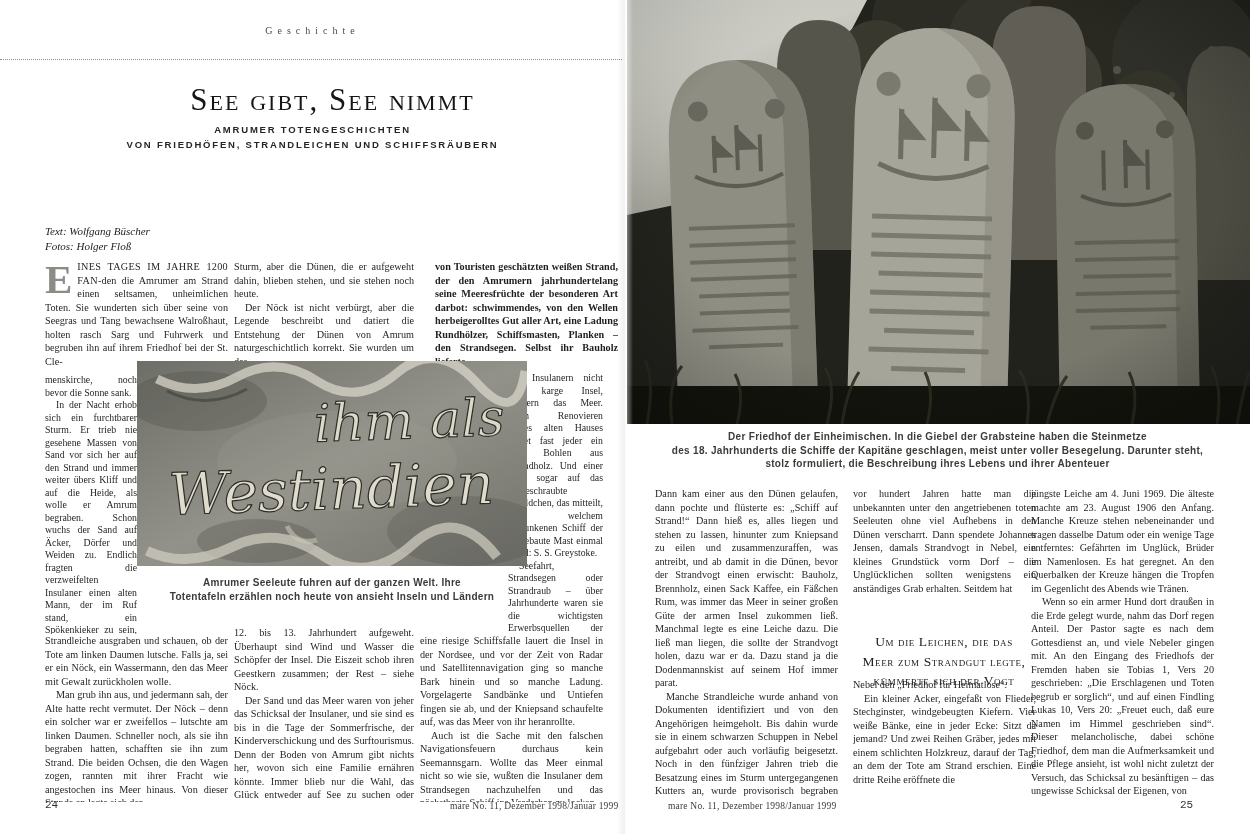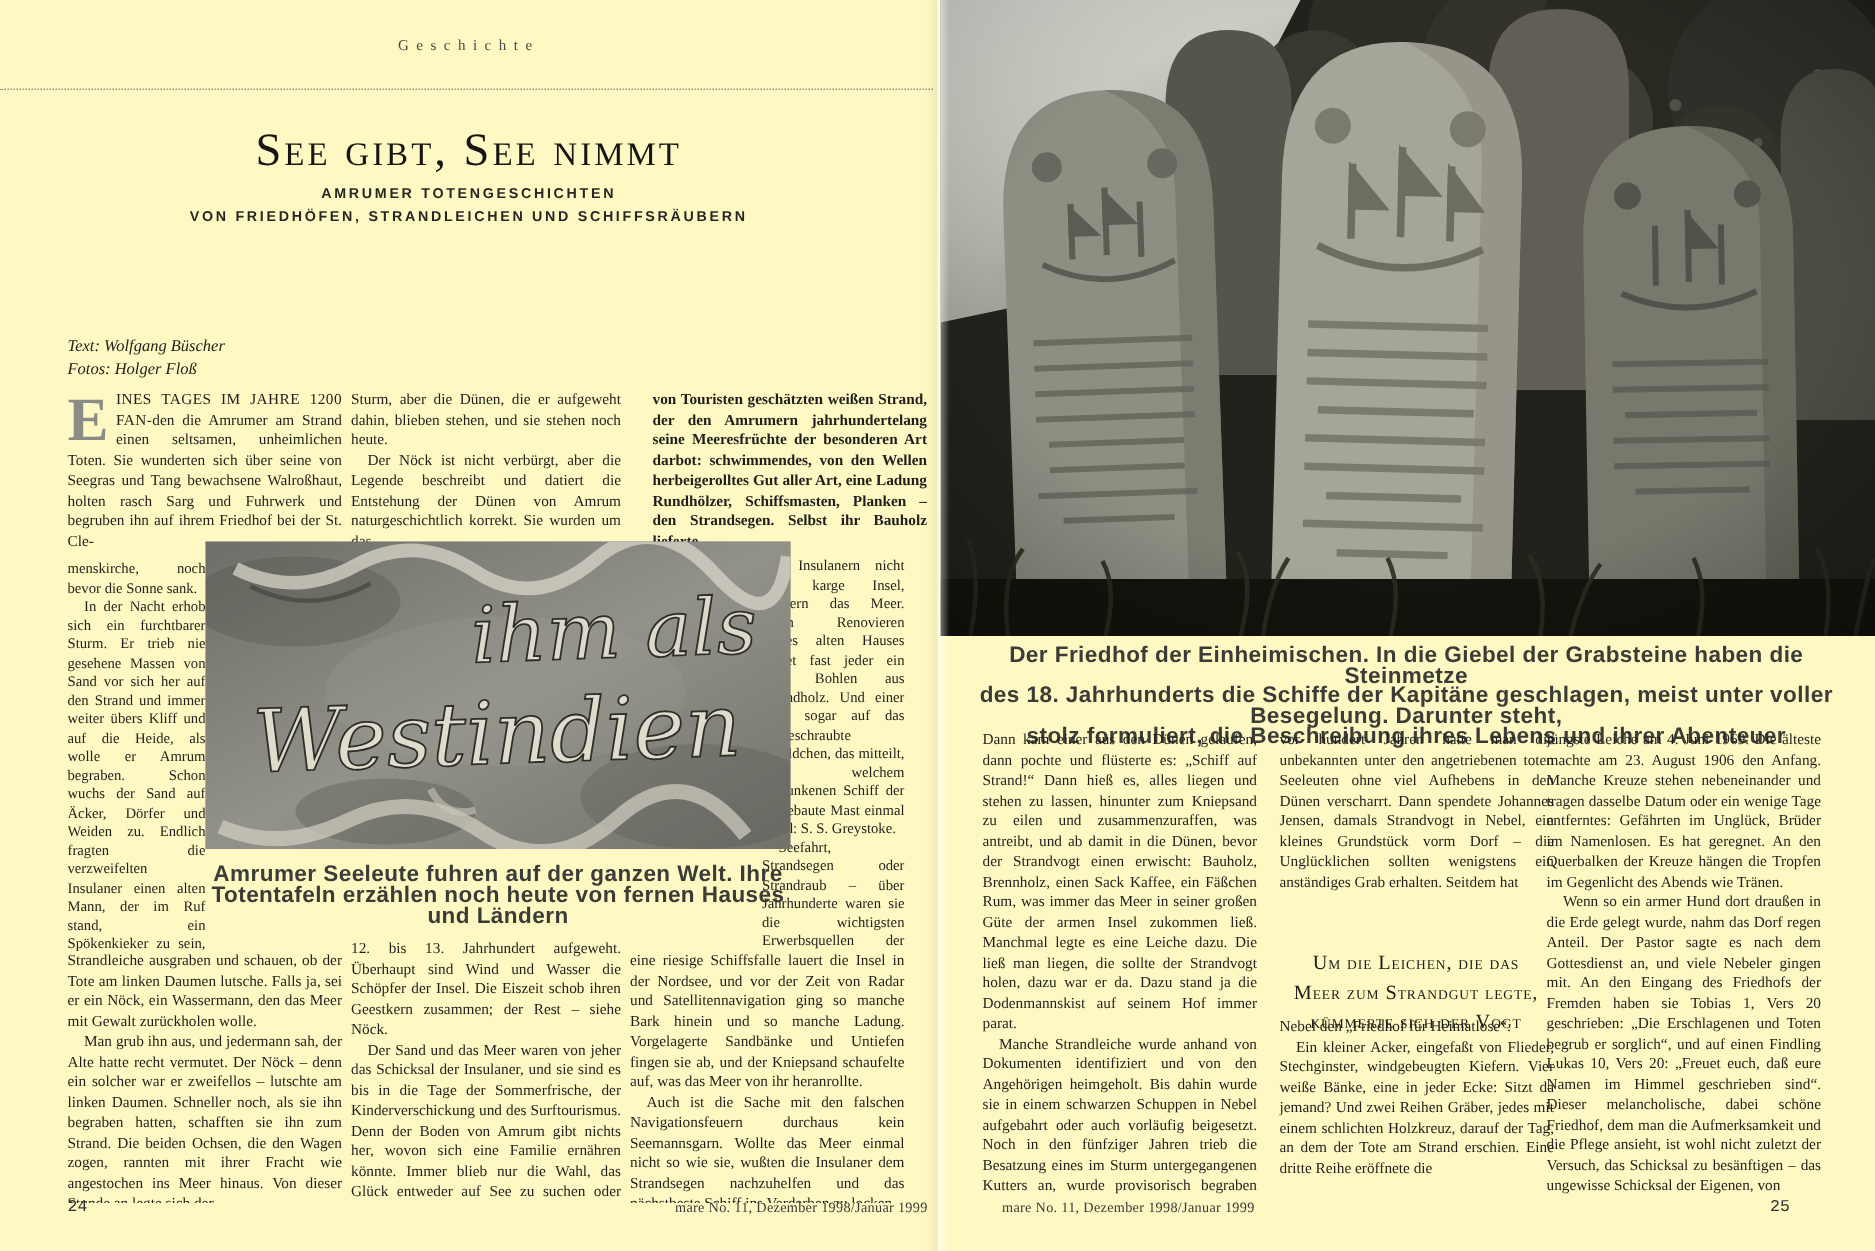--- a/index.html
+++ b/index.html
@@ -1,35 +1,35 @@
 <!DOCTYPE html>
 <html lang="de"><head>
 <meta charset="utf-8">
 <style>
   html,body{margin:0;padding:0;background:#e9e7e2;}
   .spread{
     position:relative;width:1250px;height:834px;margin:0 auto;
-    background:#fef9c3;overflow:hidden;
+    background:#ffffff;overflow:hidden;
     font-family:"Liberation Serif",serif;color:#1d1d1b;
   }
   .page{position:absolute;top:0;height:834px;}
   .page-left{left:0;width:625px;}
   .page-right{left:625px;width:625px;}
   .abs{position:absolute;}
 
   .section-header{
     left:0;top:25px;width:625px;text-align:center;
     font-family:"Liberation Serif",serif;font-size:10px;letter-spacing:5px;color:#4a4a46;
   }
   .dotted-rule{left:0;top:59px;width:622px;border-top:1px dotted #8f8d88;height:0;}
 
   .title{
     left:0;top:82px;width:625px;margin:0;text-align:center;
     font-family:"Liberation Serif",serif;font-weight:normal;
-    font-variant:small-caps;font-size:31px;letter-spacing:2px;color:#161614;
+    font-variant:small-caps;font-size:31px;letter-spacing:2px;color:#161614;padding-left:20px;
   }
   .subtitle{
     left:0;width:625px;text-align:center;
     font-family:"Liberation Sans",sans-serif;font-weight:bold;
     font-size:9.5px;letter-spacing:1.8px;color:#262624;
   }
   .sub1{top:124px;} .sub2{top:139px;}
 
   .credits{left:45px;top:224px;font-style:italic;font-size:11px;line-height:15px;color:#22221f;}
 
@@ -45,21 +45,21 @@
     float:left;font-size:41px;line-height:34px;padding:2px 5px 0 0;
     font-family:"Liberation Serif",serif;font-weight:bold;color:#8c8c87;
   }
   .leadcaps{letter-spacing:.3px;}
 
   .photo-frame{overflow:hidden;background:#777;}
   .photo-frame svg{display:block;}
 
   .caption{
     font-family:"Liberation Sans",sans-serif;font-weight:bold;
-    font-size:15px;color:#3b3b38;text-align:center;letter-spacing:.3px;
+    font-size:10px;color:#3b3b38;text-align:center;letter-spacing:.3px;
   }
   .caption-left{line-height:14px;}
   .caption-right{line-height:13.5px;}
 
   .pullquote{
     text-align:center;font-family:"Liberation Serif",serif;
     font-variant:small-caps;font-size:13.5px;line-height:19.5px;
     letter-spacing:.6px;color:#1b1b19;
   }
 
@@ -141,21 +141,21 @@
         <path d="M20,18 Q60,38 100,16 T180,20 T260,12 T340,22 T388,10" fill="none" stroke="#d8d5c8" stroke-width="9" opacity="0.75"></path>
         <path d="M30,30 Q70,50 110,28" fill="none" stroke="#33332d" stroke-width="3" opacity="0.5"></path>
         <text x="368" y="74" text-anchor="end" font-family="DejaVu Serif, serif" font-style="italic" font-size="52" fill="#ddd9ca" stroke="#2e2e28" stroke-width="1.2" transform="rotate(-2 368 74)">ihm als</text>
         <text x="195" y="148" text-anchor="middle" font-family="DejaVu Serif, serif" font-style="italic" font-size="58" fill="#e0dccd" stroke="#2e2e28" stroke-width="1.2" transform="rotate(-2 195 148)">Westindien</text>
         <path d="M10,190 Q50,208 95,186 T185,194 T275,184 T360,196" fill="none" stroke="#d3d0c2" stroke-width="10" opacity="0.7"></path>
         <path d="M150,165 q10,20 30,14" fill="none" stroke="#c9c6b8" stroke-width="5" opacity="0.6"></path>
       </svg>
     </div>
     <div class="abs caption caption-left" style="left:137px;top:576px;width:390px;">
       <div>Amrumer Seeleute fuhren auf der ganzen Welt. Ihre</div>
-      <div>Totentafeln erzählen noch heute von fernen Hauses und Ländern</div>
+      <div>Totentafeln erzählen noch heute von ansieht Inseln und Ländern</div>
     </div>
 
     <div class="abs folio" style="left:45px;top:799px;">24</div>
     <div class="abs issue-line" style="left:450px;top:801px;">mare No. 11, Dezember 1998/Januar 1999</div>
   </div>
 
   <div class="page page-right">
 
     <div class="abs photo-frame" style="left:2px;top:0;width:623px;height:424px;">
       <svg width="623" height="424" viewBox="0 0 623 424" xmlns="http://www.w3.org/2000/svg">

